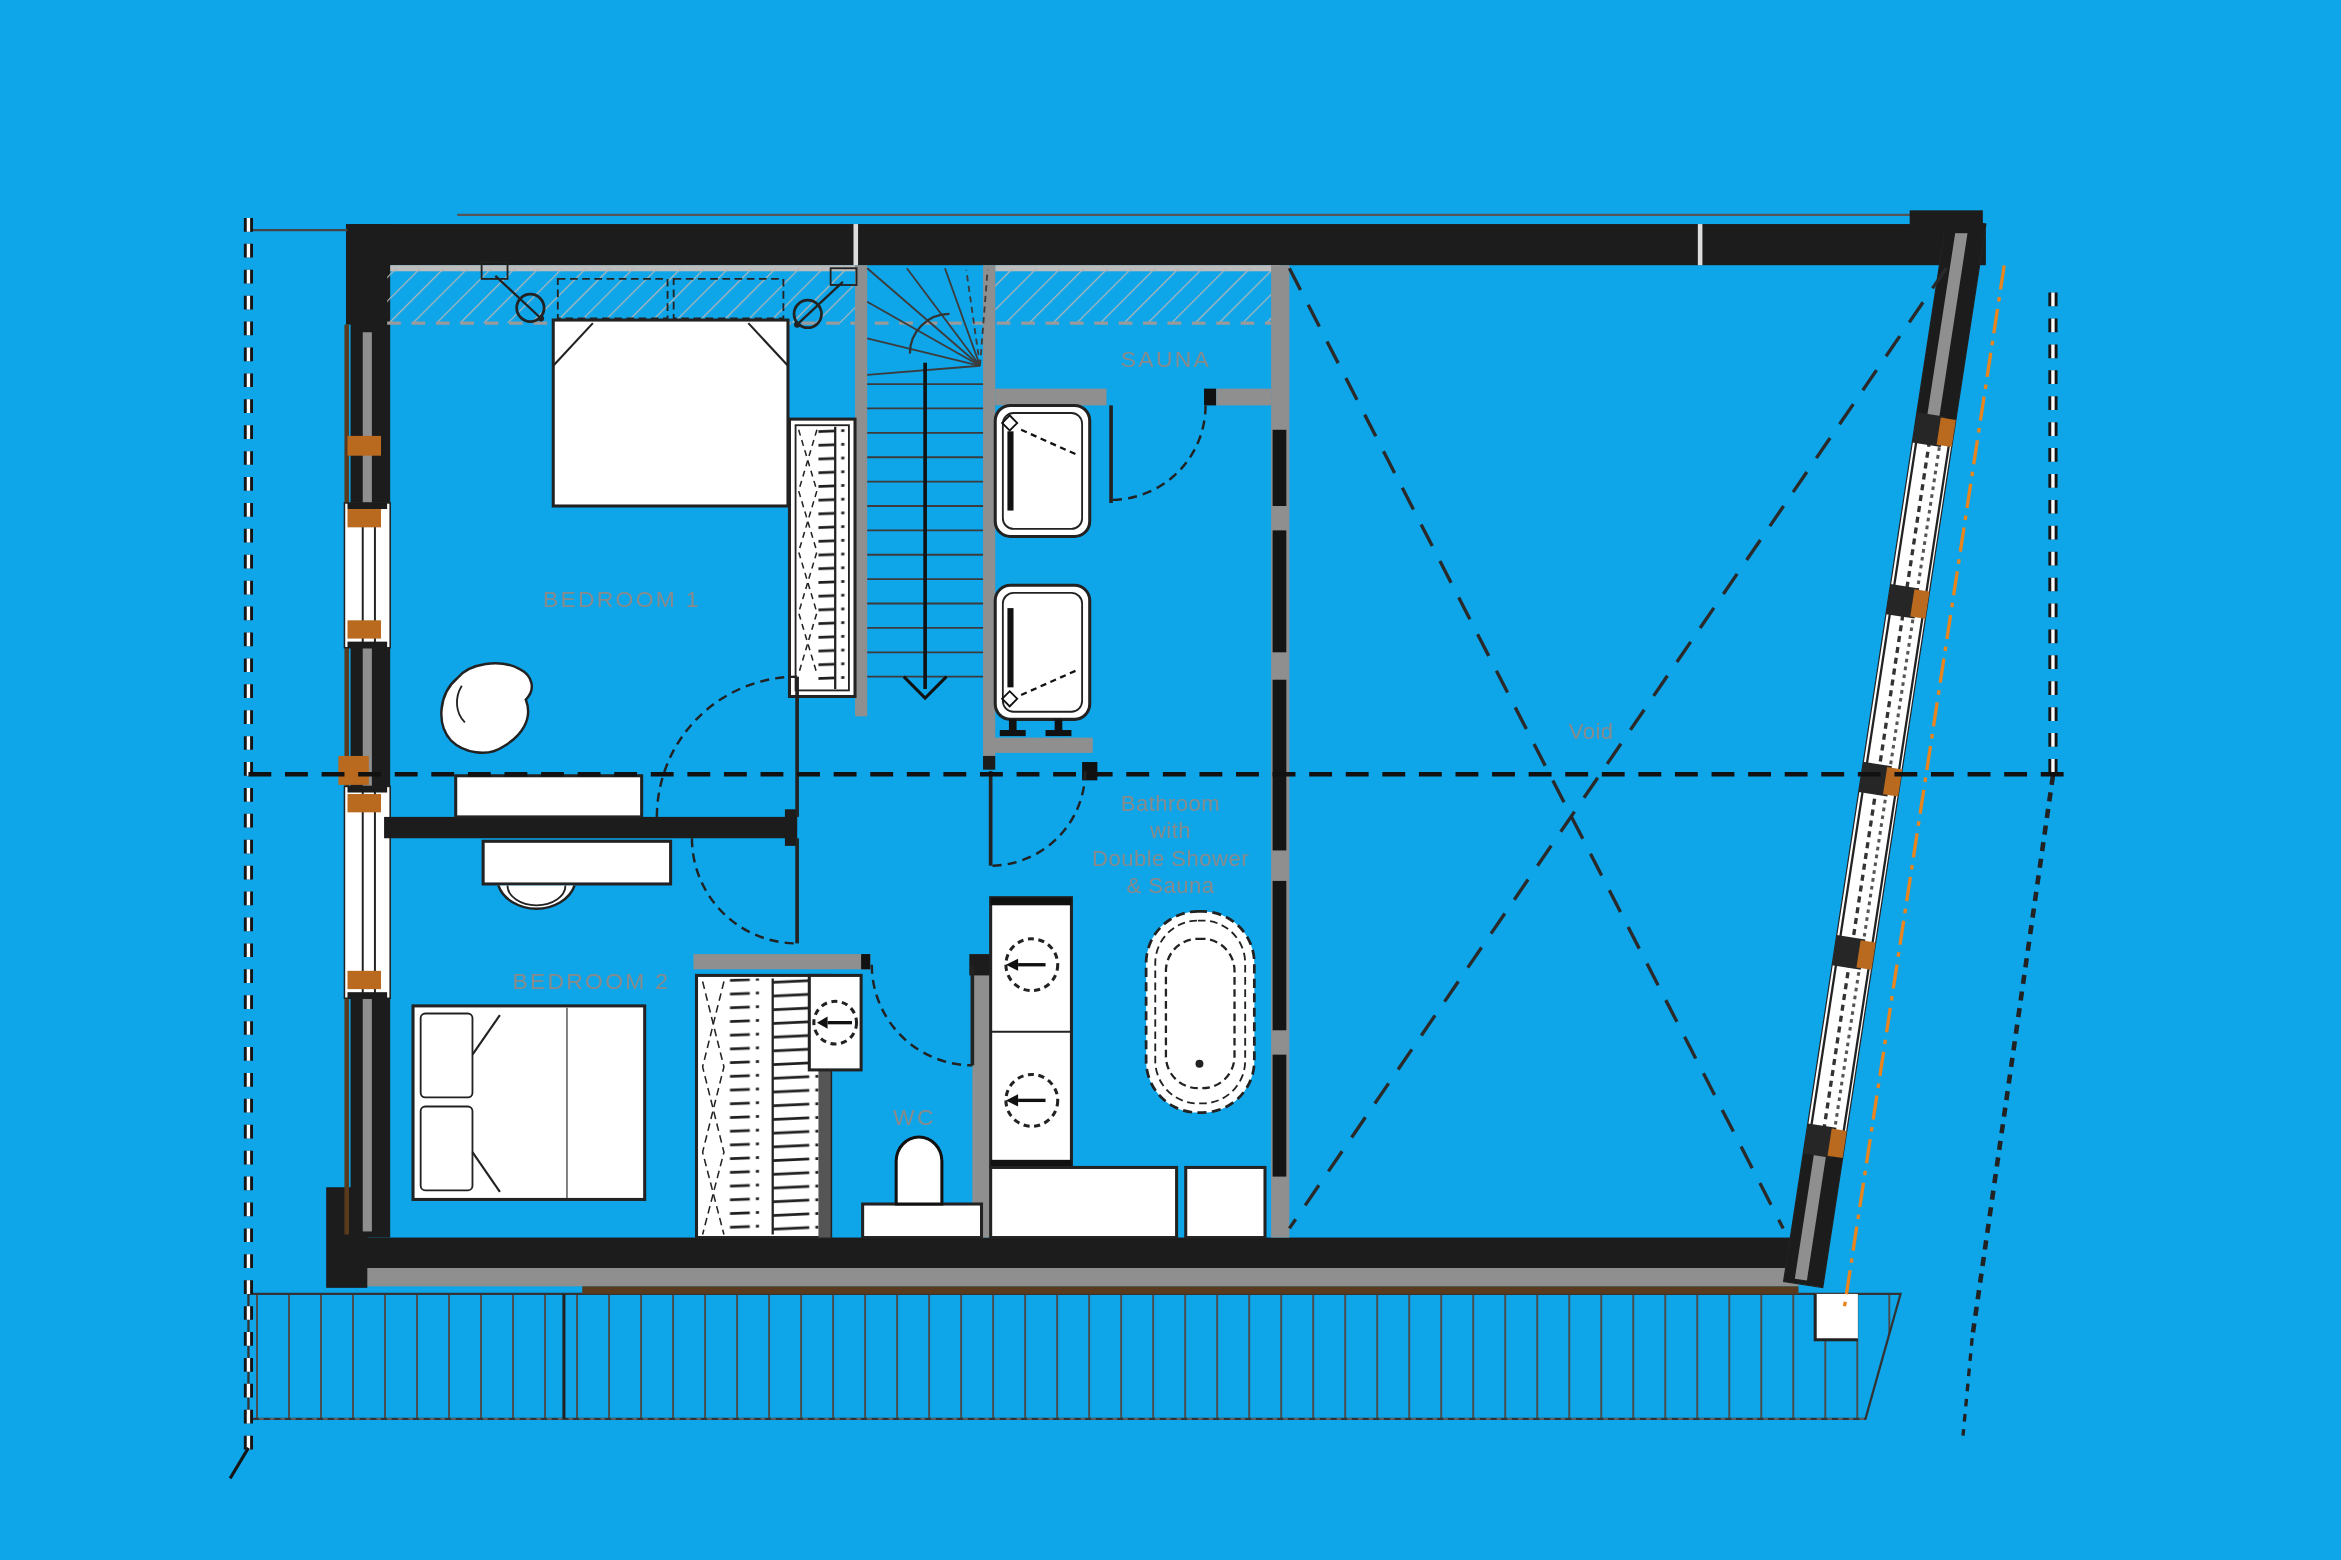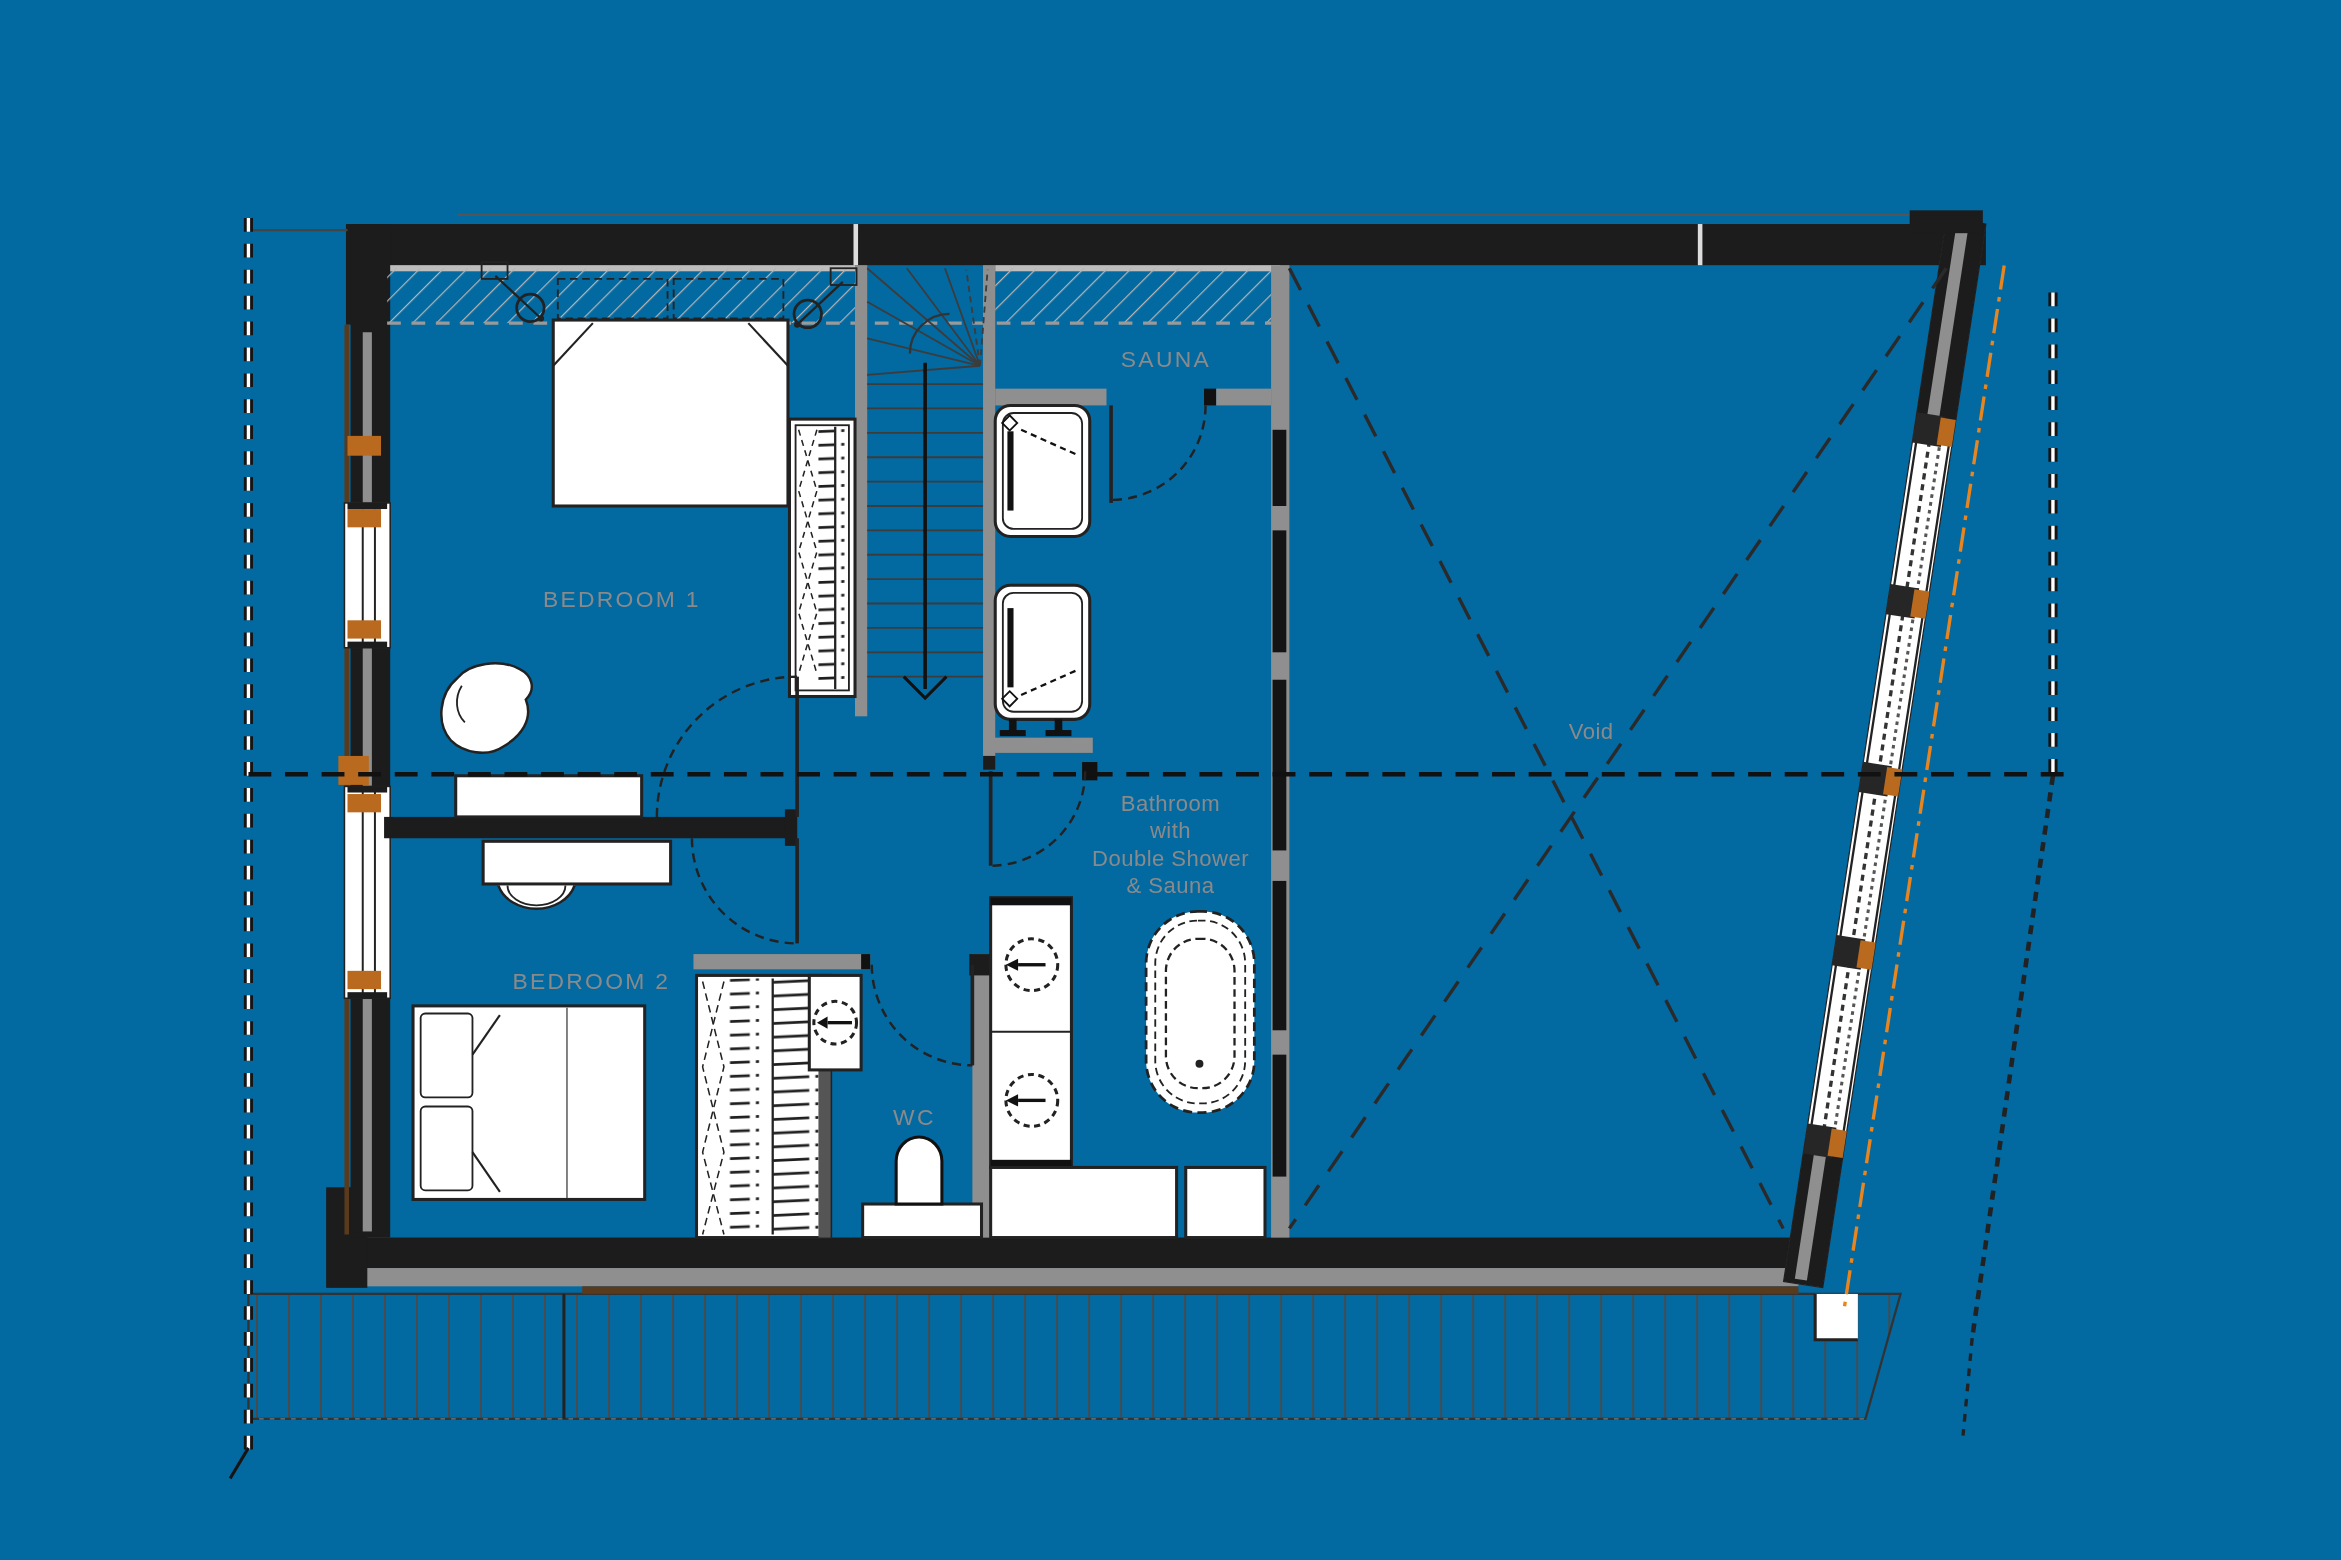--- a/index.html
+++ b/index.html
@@ -1,16 +1,16 @@
 <!DOCTYPE html>
 <html style="--wall: #1c1c1c; --wall_gray: #8f8f8f; --liner_gray: #bdbdbd; --accent_orange: #b96a1e; --dashdot_orange: #e8851e; --wood_brown: #5a3a1d; --label_gray: #8a8a8a; --hatch_gray: #b5b5b5; --line_dark: #222222;font-size:9.8px"><head>
 <meta charset="utf-8">
 <style>
   html,body{margin:0;padding:0;background:#ffffff;}
-  .page{width:100%;display:flex;justify-content:flex-end;background:#0369a1;text-decoration:underline;}
+  .page{width:100%;display:flex;justify-content:flex-end;background:#0ea5e9;text-decoration:underline;}
   .plan-frame{width:100%;max-width:2342px;}
   svg{display:block;width:100%;height:auto;}
   
   .wall      {fill:var(--wall,#1c1c1c);}
   .wallgray  {fill:var(--wall_gray,#8f8f8f);}
   .liner     {fill:var(--liner_gray,#bdbdbd);}
   .accent    {fill:var(--accent_orange,#b96a1e);}
   .wood      {fill:var(--wood_brown,#5a3a1d);}
   .furn      {fill:#ffffff;stroke:var(--line_dark,#222);stroke-width:2;}
   .furn-thin {fill:none;stroke:var(--line_dark,#222);stroke-width:1.2;}

